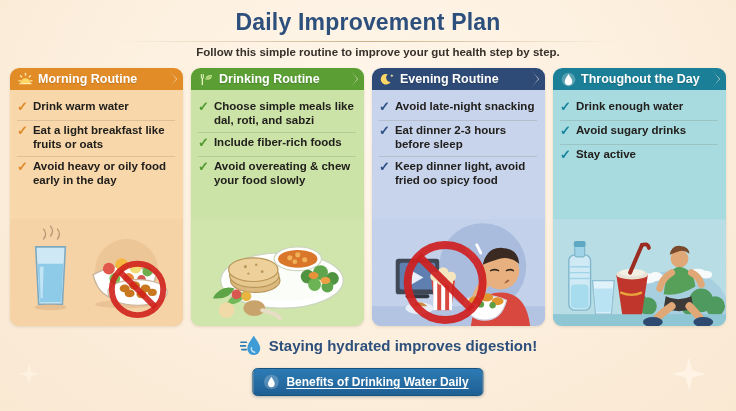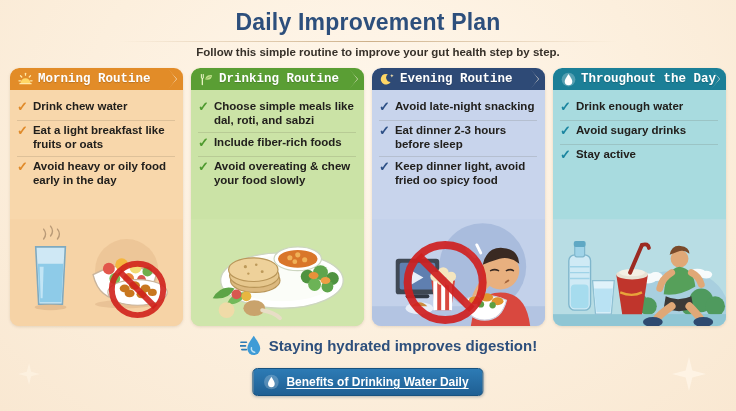--- a/index.html
+++ b/index.html
@@ -107,21 +107,21 @@
     position: absolute;
     right: 0; top: 0;
     width: 15px; height: 100%;
     background: #fdf2e2;
     clip-path: polygon(100% 0, 100% 100%, 0 100%, 55% 50%, 0 0);
   }
   .c1 .ribbon { background: #e28c28; }
   .c2 .ribbon { background: #5a9e34; }
   .c3 .ribbon { background: #2e4a76; }
   .c4 .ribbon { background: #1b7f97; }
-  .ribbon .rlabel { position: relative; z-index: 2; text-shadow: 0 1px 1px rgba(0,0,0,.18); font-family: Liberation Mono, monospace; }
+  .ribbon .rlabel { position: relative; z-index: 2; text-shadow: 0 1px 1px rgba(0,0,0,.18); }
 
   .ribbon-icon {
     position: relative;
     z-index: 2;
     width: 15px; height: 15px;
     display: inline-flex;
     align-items: center;
     justify-content: center;
     flex: 0 0 auto;
   }
@@ -235,21 +235,21 @@
             <path d="M4 18 A8 8 0 0 1 20 18 Z" fill="#ffd766"></path>
             <rect x="2" y="17.5" width="20" height="2.2" rx="1.1" fill="#ffe9a8"></rect>
           </svg>
         </span>
         <span class="rlabel">Morning Routine</span>
         <span class="notch"></span>
       </div>
       <div class="bullets">
         <div class="bullet">
           <span class="check">✓</span>
-          <span class="btext">Drink chew water</span>
+          <span class="btext">Drink warm water</span>
         </div>
         <div class="bullet">
           <span class="check">✓</span>
           <span class="btext">Eat a light breakfast like fruits or oats</span>
         </div>
         <div class="bullet">
           <span class="check">✓</span>
           <span class="btext">Avoid heavy or oily food early in the day</span>
         </div>
       </div>

